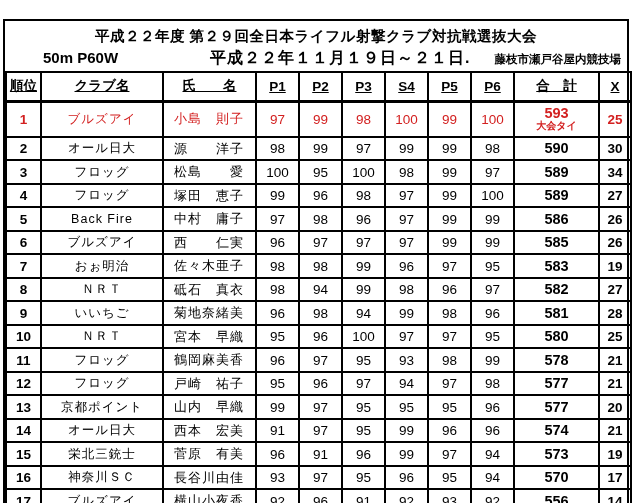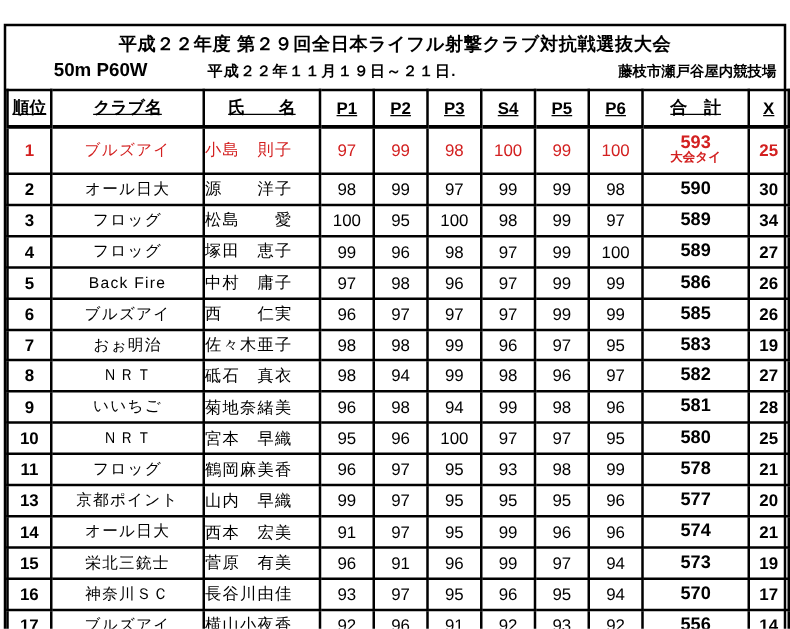--- a/index.html
+++ b/index.html
@@ -28,21 +28,21 @@
     letter-spacing: 0.5px;
     line-height: 20px;
   }
   .subtitle {
     display: flex;
     align-items: baseline;
     padding: 2px 6px 0 38px;
     font-weight: bold;
   }
   .event-label { font-size: 15px; }
-  .date-label  { font-size: 12px; margin-left: 48px; letter-spacing: 1px; }
+  .date-label  { font-size: 16px; margin-left: 92px; letter-spacing: 1px; }
   .venue-label { font-size: 11.5px; margin-left: auto; }
   table {
     width: 100%;
     flex: 1;
     border-collapse: collapse;
     table-layout: fixed;
   }
   th, td {
     border: 2px solid #000;
     text-align: center;
@@ -55,21 +55,21 @@
     font-size: 13.5px;
     font-weight: bold;
     border-bottom: 3px solid #000;
     text-decoration: underline;
   }
   tbody tr { height: 23px; }
   tbody tr.top { height: 35px; }
   tbody tr.top td { color: #d32020; }
   .c-rank  { font-weight: bold; font-size: 13.5px; }
   .c-club  { font-size: 12.5px; letter-spacing: 1px; border-radius: 12px; }
-  .c-name  { font-size: 13px; text-align: left; letter-spacing: 1px; }
+  .c-name  { font-size: 13px; text-align: left; padding-left: 10px; letter-spacing: 1px; }
   .c-score { font-size: 13.5px; }
   .c-total { font-weight: bold; font-size: 14.5px; }
   .c-x     { font-weight: bold; font-size: 13.5px; }
   .total-main { line-height: 15px; text-align: center; }
   .total-note { font-size: 10px; line-height: 11px; font-weight: bold; font-family: Liberation Mono, monospace; }
 </style>
 </head>
 <body>
 
 <div class="frame">
@@ -271,20 +271,35 @@
           <td class="c-score">95</td>
           <td class="c-score">93</td>
           <td class="c-score">98</td>
           <td class="c-score">99</td>
           <td class="c-total">
             <div class="total-main">578</div>
           </td>
           <td class="c-x">21</td>
         </tr>
         <tr>
+          <td class="c-rank">12</td>
+          <td class="c-club">フロッグ</td>
+          <td class="c-name">戸崎　祐子</td>
+          <td class="c-score">95</td>
+          <td class="c-score">96</td>
+          <td class="c-score">97</td>
+          <td class="c-score">94</td>
+          <td class="c-score">97</td>
+          <td class="c-score">98</td>
+          <td class="c-total">
+            <div class="total-main">577</div>
+          </td>
+          <td class="c-x">21</td>
+        </tr>
+        <tr>
           <td class="c-rank">13</td>
           <td class="c-club">京都ポイント</td>
           <td class="c-name">山内　早織</td>
           <td class="c-score">99</td>
           <td class="c-score">97</td>
           <td class="c-score">95</td>
           <td class="c-score">95</td>
           <td class="c-score">95</td>
           <td class="c-score">96</td>
           <td class="c-total">

